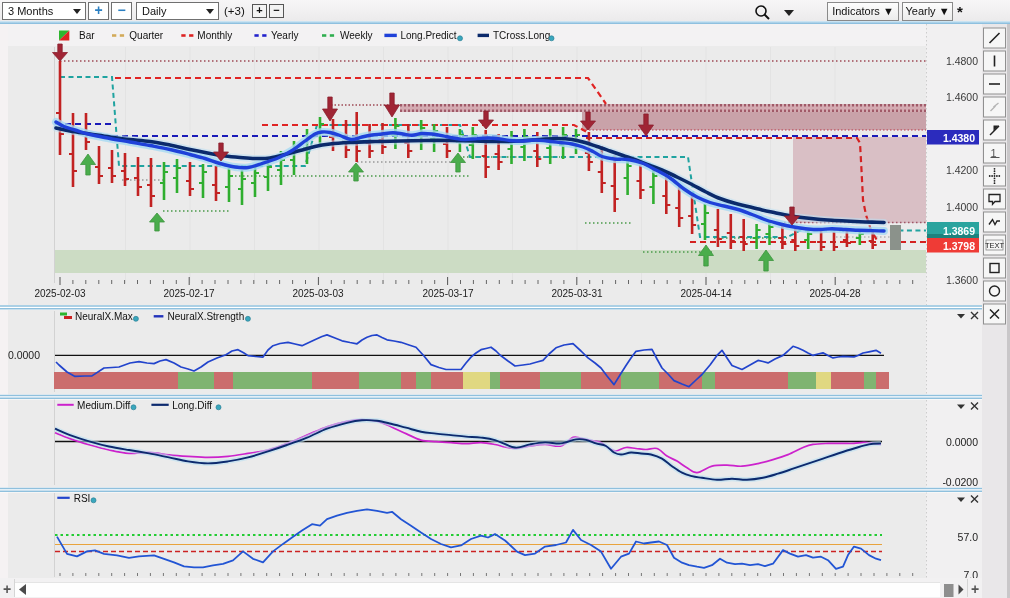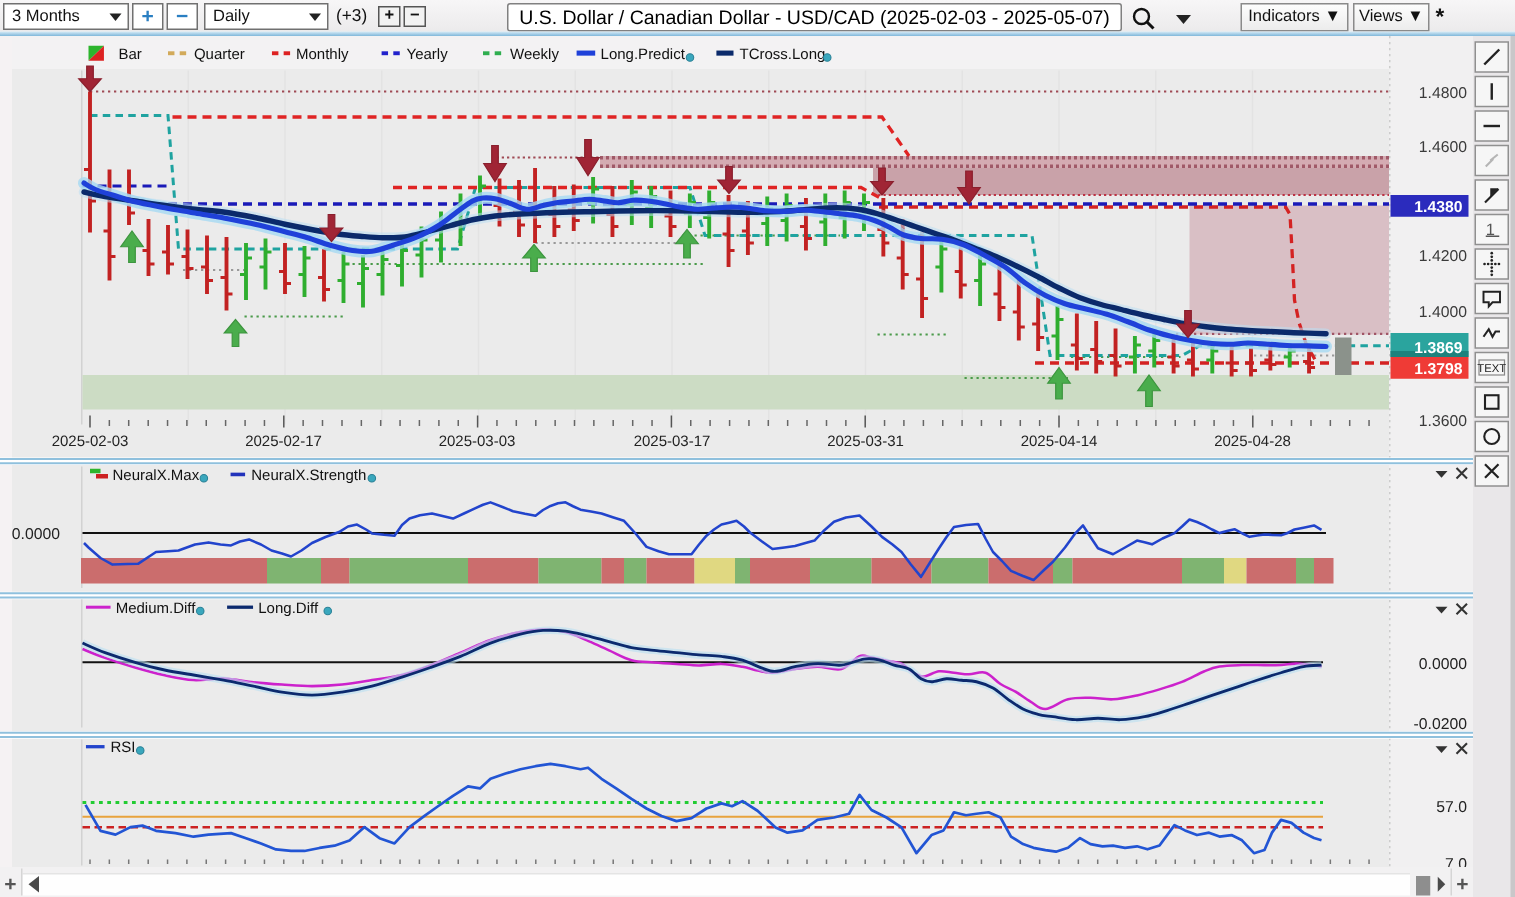--- a/index.html
+++ b/index.html
@@ -16,28 +16,27 @@
 </style></head><body>
 <div id="app">
 <div class="abs toolbar"></div>
 <div class="abs combo" style="left:2px;width:84px;">3 Months<span class="carrow"></span></div>
 <div class="abs btn" style="left:88px;">+</div>
 <div class="abs btn" style="left:111px;">−</div>
 <div class="abs combo" style="left:136px;width:83px;">Daily<span class="carrow"></span></div>
 <div class="abs" style="left:224px;top:5px;font-size:11.5px;color:#111;">(+3)</div>
 <div class="abs sbtn" style="left:252px;">+</div>
 <div class="abs sbtn" style="left:269px;">−</div>
-<div class="abs titlebox">U.S. Dollar / Canadian Dollar - USD/CAD (2025-02-03 - 2025-05-07)</div>
 <svg class="abs" style="left:753px;top:3px;" width="46" height="18" viewBox="0 0 46 18">
  <circle cx="8" cy="8" r="5" fill="none" stroke="#111" stroke-width="1.6"></circle>
  <line x1="11.5" y1="11.5" x2="16" y2="16" stroke="#111" stroke-width="2"></line>
  <path d="M31,7 L41,7 L36,13 Z" fill="#222"></path>
 </svg>
 <div class="abs tbtn" style="left:827px;width:72px;">Indicators ▼</div>
-<div class="abs tbtn" style="left:902px;width:51px;">Views ▼</div>
+<div class="abs tbtn" style="left:902px;width:51px;">Yearly ▼</div>
 <div class="abs" style="left:957px;top:3px;font-size:15px;font-weight:bold;color:#111;">*</div>
 <div class="abs tbsep"></div>
 <svg class="abs" style="left:0;top:0;" width="1010" height="598" viewBox="0 0 1010 598">
       <rect x="8" y="24" width="974" height="554" fill="#ebebeb"></rect>
       <rect x="8" y="24" width="974" height="22" fill="#f3f2f3"></rect>
       <rect x="0" y="24" width="8" height="574" fill="#f5f2f3"></rect>
       <rect x="926" y="24" width="56" height="554" fill="#f1f0f1"></rect>
       <rect x="982" y="24" width="28" height="574" fill="#e9e7e9"></rect>
       <line x1="125.5" y1="47" x2="125.5" y2="283" stroke="#e3e3e3" stroke-width="1"></line>
       <line x1="190.0" y1="47" x2="190.0" y2="283" stroke="#e3e3e3" stroke-width="1"></line>

